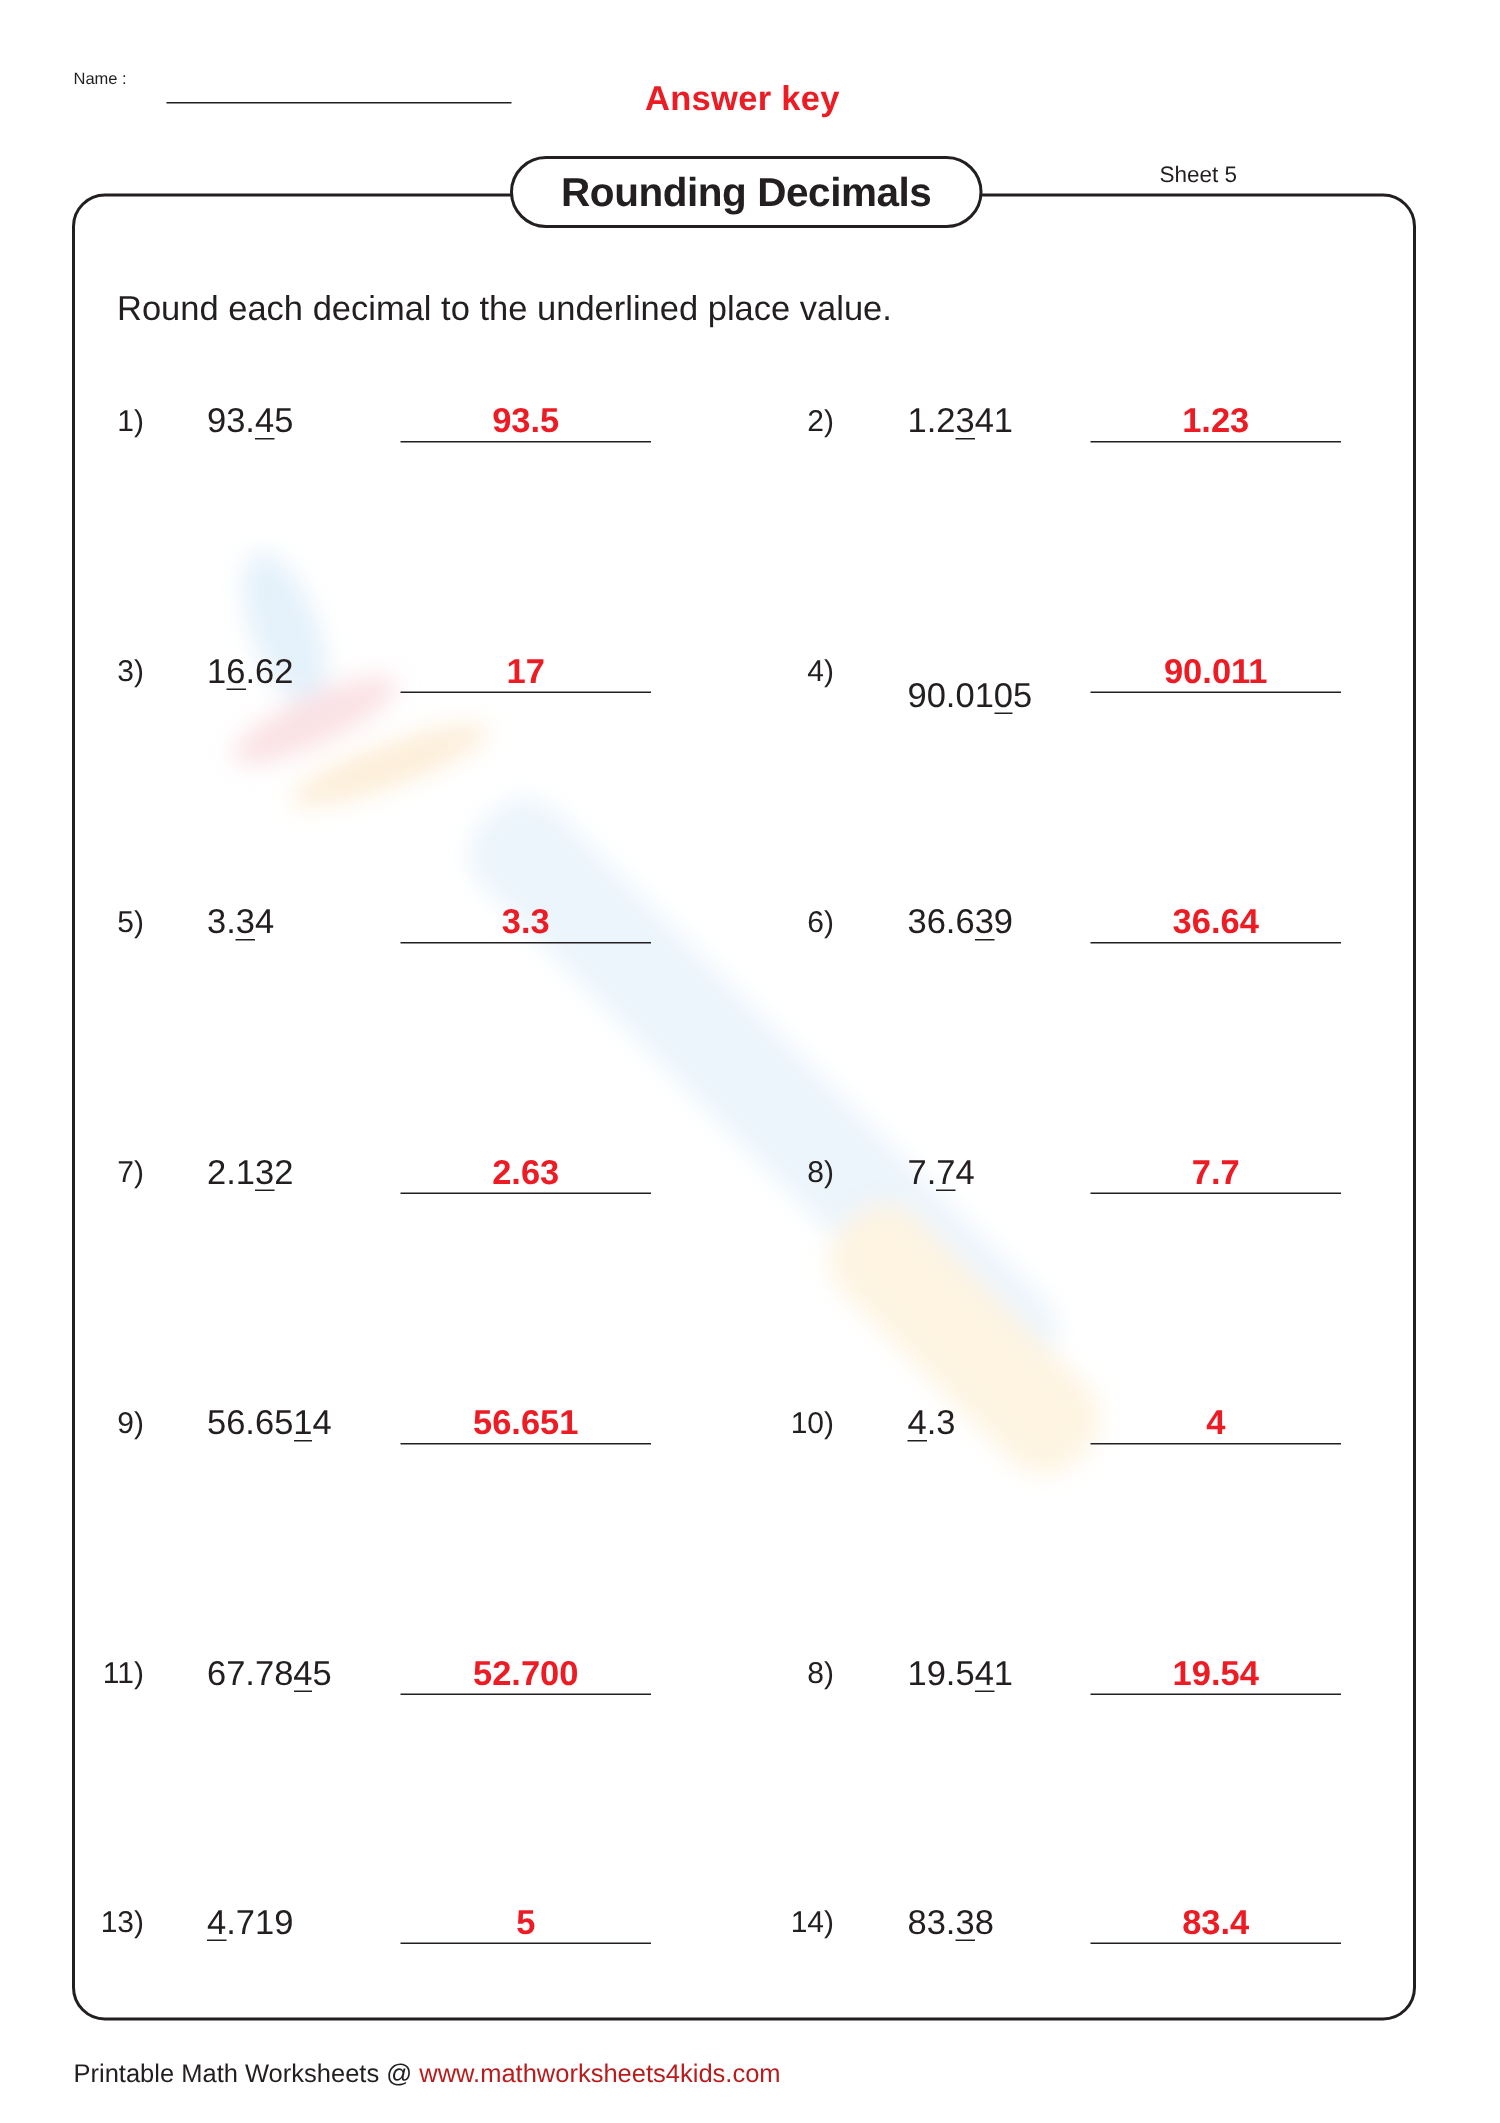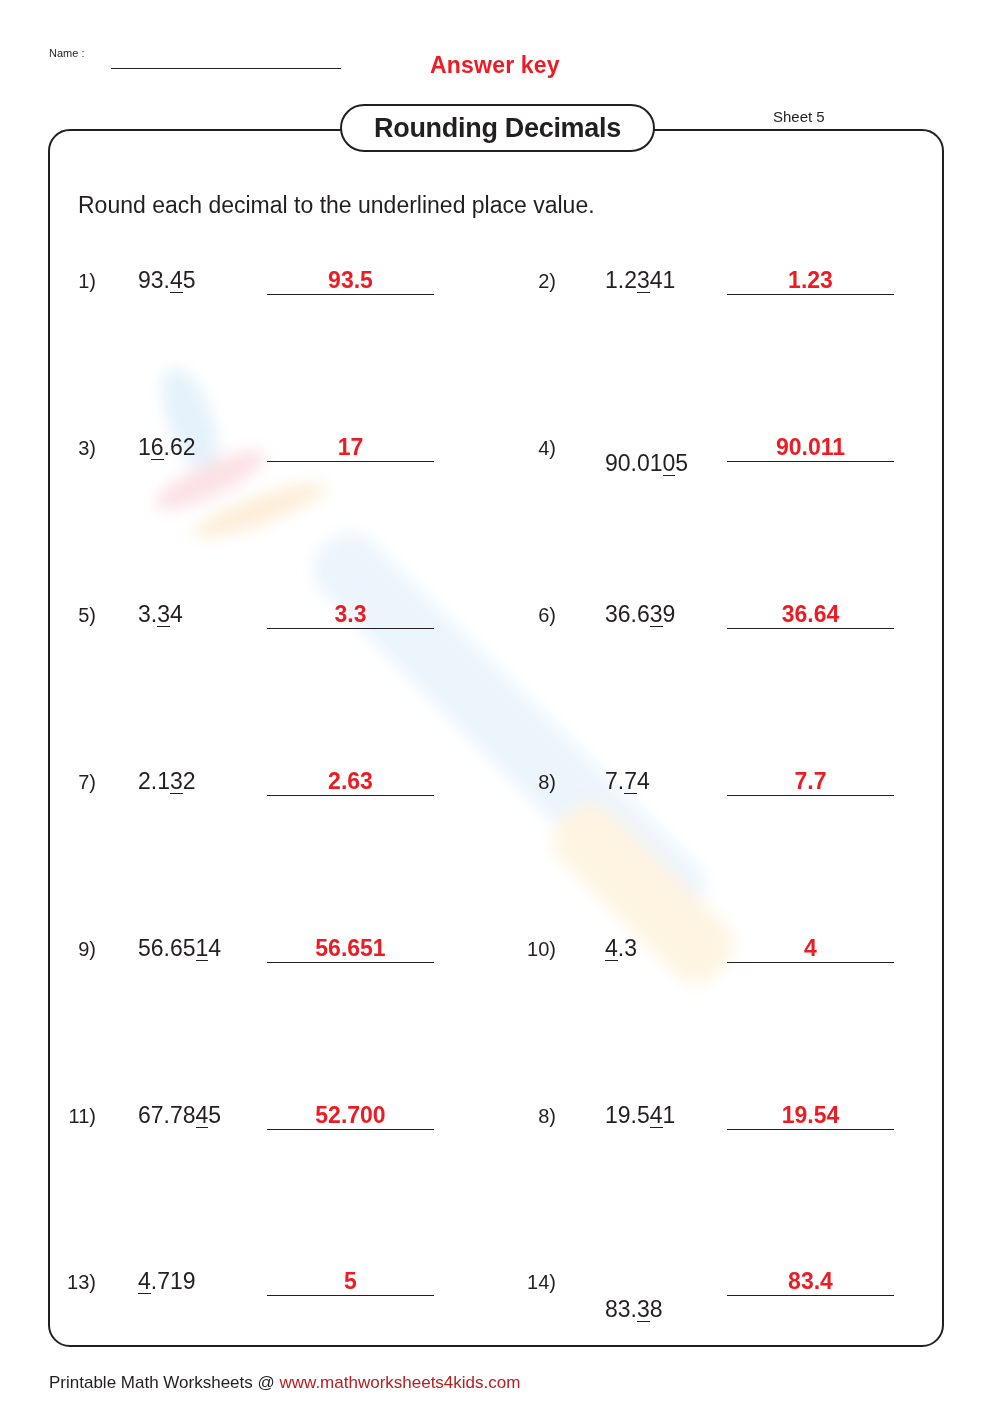--- a/index.html
+++ b/index.html
@@ -127,21 +127,21 @@
       <div class="ans-line" style="left: 727px; top: 27px;"></div>
     </div>
     <div class="problem" style="left: 0px; top: 1268px;">
       <div class="pnum" style="left: 56px; top: 3px;">13)</div>
       <div class="pval" style="left: 138px; top: 0px;"><span></span><u>4</u><span>.719</span></div>
       <div class="ans" style="left: 267px; top: 0px;">5</div>
       <div class="ans-line" style="left: 267px; top: 27px;"></div>
     </div>
     <div class="problem" style="left: 0px; top: 1268px;">
       <div class="pnum" style="left: 516px; top: 3px;">14)</div>
-      <div class="pval" style="left: 605px; top: 0px; margin-top: 28px;"><span>83.</span><u>3</u><span>8</span></div>
+      <div class="pval" style="left: 605px; top: 0px;"><span>83.</span><u>3</u><span>8</span></div>
       <div class="ans" style="left: 727px; top: 0px;">83.4</div>
       <div class="ans-line" style="left: 727px; top: 27px;"></div>
     </div>
   </div>
 
 <div class="abs footer">
   <span>Printable Math Worksheets @ </span><span class="link">www.mathworksheets4kids.com</span>
 </div>
 
 </body></html>

